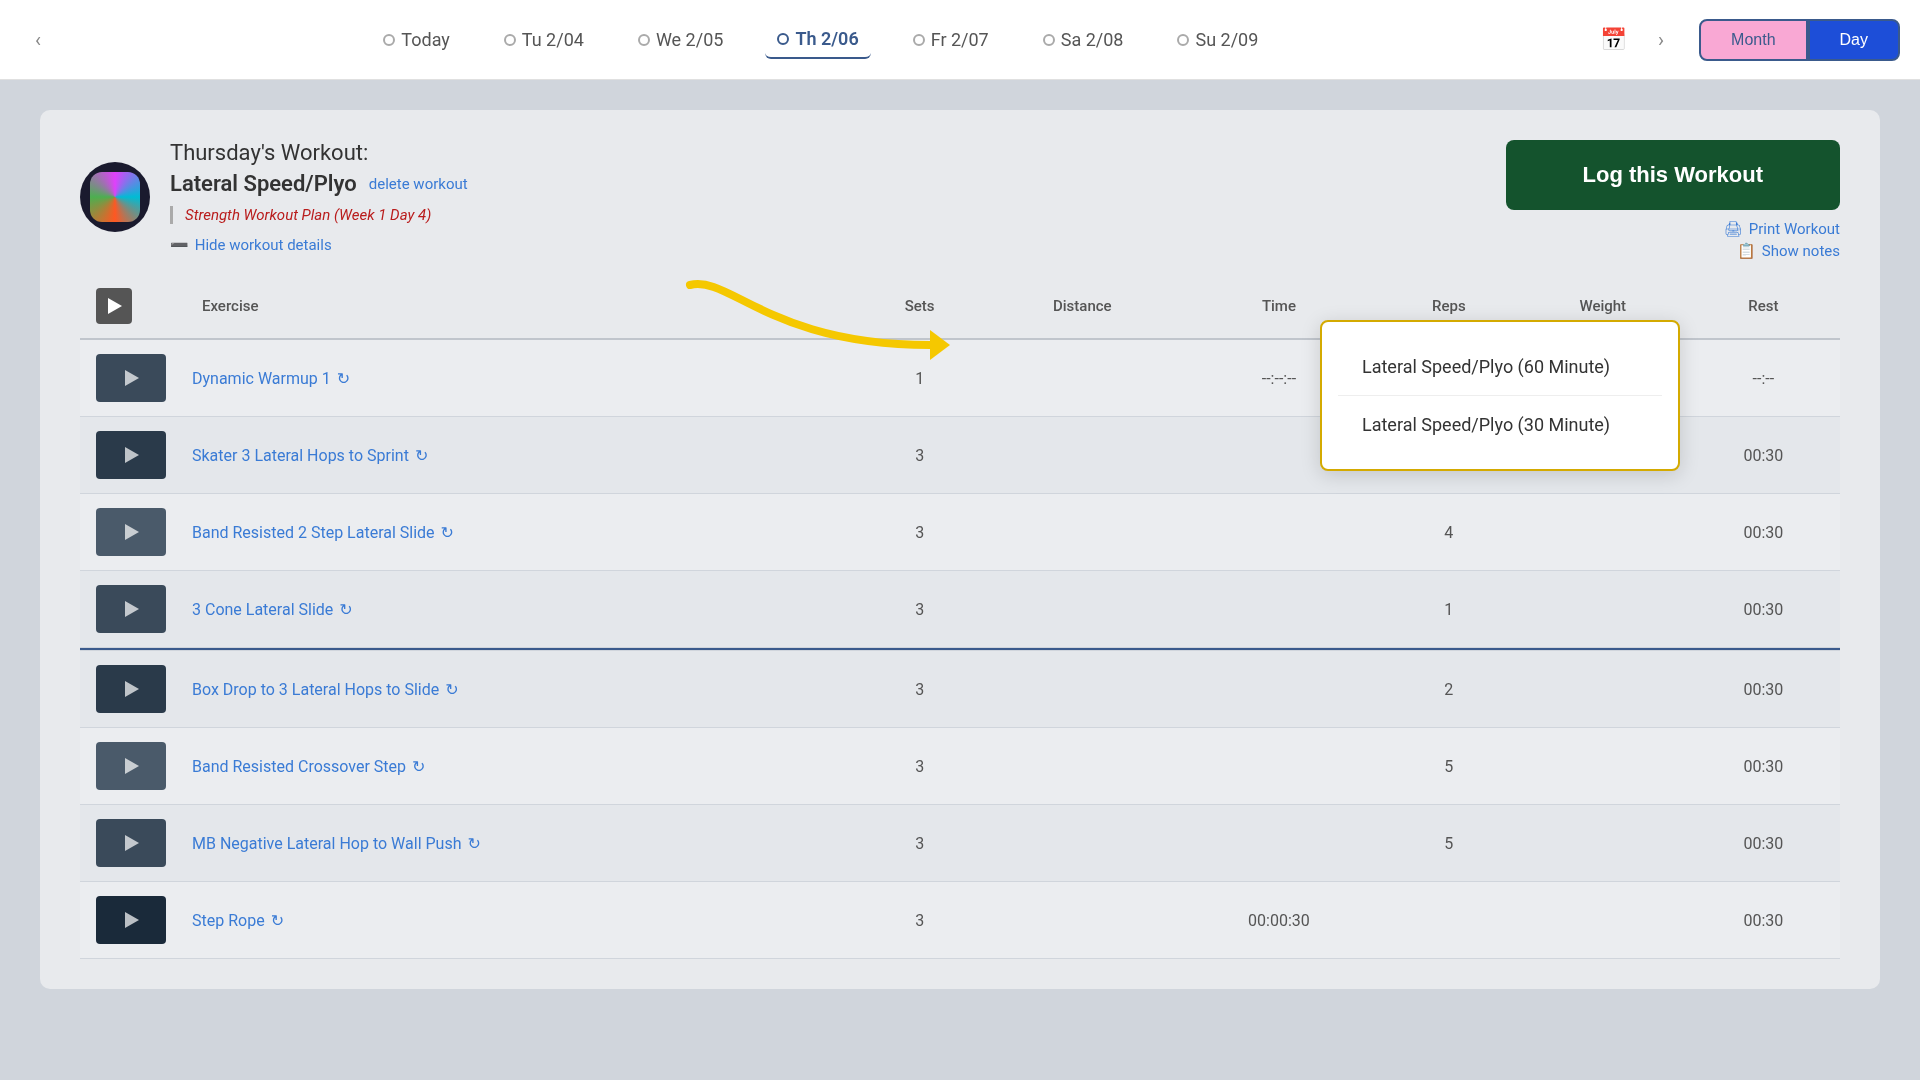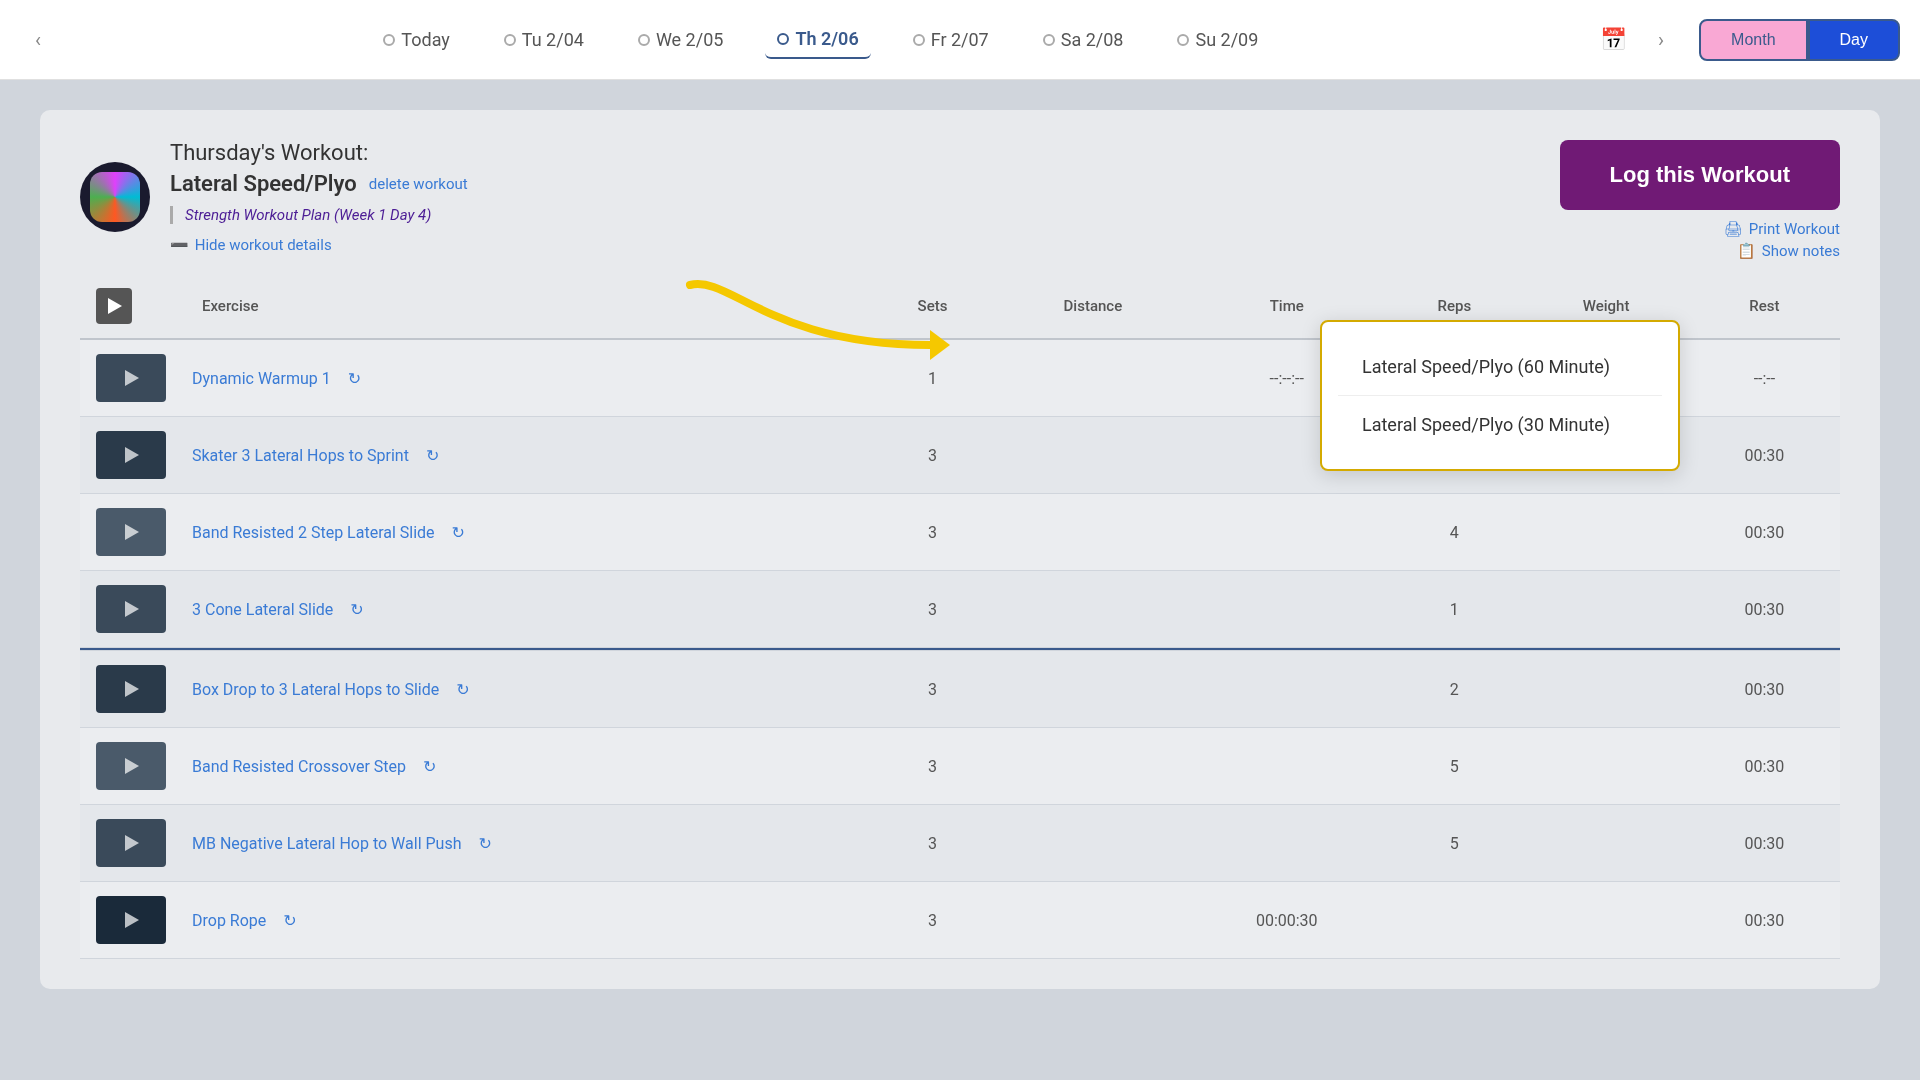--- a/index.html
+++ b/index.html
@@ -148,21 +148,21 @@
       color: #333;
     }
     .delete-link {
       color: #3a7bd5;
       font-size: 15px;
       cursor: pointer;
       text-decoration: none;
     }
     .workout-plan {
       font-size: 15px;
-      color: #4c1d95;
+      color: #b91c1c;
       font-style: italic;
       border-left: 3px solid #aaa;
       padding-left: 12px;
       margin-bottom: 12px;
     }
     .hide-details {
       display: flex;
       align-items: center;
       gap: 6px;
       color: #3a7bd5;
@@ -173,25 +173,25 @@
     .workout-actions {
       position: absolute;
       top: 30px;
       right: 40px;
       display: flex;
       flex-direction: column;
       align-items: flex-end;
       gap: 10px;
     }
     .log-workout-btn {
-      background: #701a75;
+      background: #14532d;
       color: #fff;
       border: none;
       border-radius: 8px;
-      padding: 22px 50px;
+      padding: 22px 77px;
       font-size: 22px;
       font-weight: 600;
       cursor: pointer;
       white-space: nowrap;
     }
     .secondary-actions {
       display: flex;
       flex-direction: column;
       gap: 4px;
       align-items: flex-end;
@@ -269,21 +269,21 @@
     }
     .exercise-table td.exercise-name-cell {
       text-align: left;
       padding-left: 10px;
     }
     .exercise-link {
       color: #3a7bd5;
       cursor: pointer;
       display: flex;
       align-items: center;
-      gap: 17px;
+      gap: 6px;
     }
     .exercise-link .refresh-icon {
       color: #3a7bd5;
       font-size: 16px;
     }
     .video-thumb {
       width: 70px;
       height: 48px;
       background: #555;
       border-radius: 4px;
@@ -586,21 +586,21 @@
     <td>00:30</td>
   </tr>
           <tr class="exercise-row">
     <td>
       <div class="video-thumb" style="background:#1a2a3a;">
         <div style="width:0;height:0;border-top:8px solid transparent;border-bottom:8px solid transparent;border-left:14px solid rgba(255,255,255,0.7);margin-left:2px;"></div>
       </div>
     </td>
     <td class="exercise-name-cell">
       <div class="exercise-link">
-        <span>Drop Rope</span>
+        <span>Step Rope</span>
         <span class="refresh-icon">↻</span>
       </div>
     </td>
     <td>3</td>
     <td></td>
     <td>00:00:30</td>
     <td></td>
     <td></td>
     <td>00:30</td>
   </tr>

